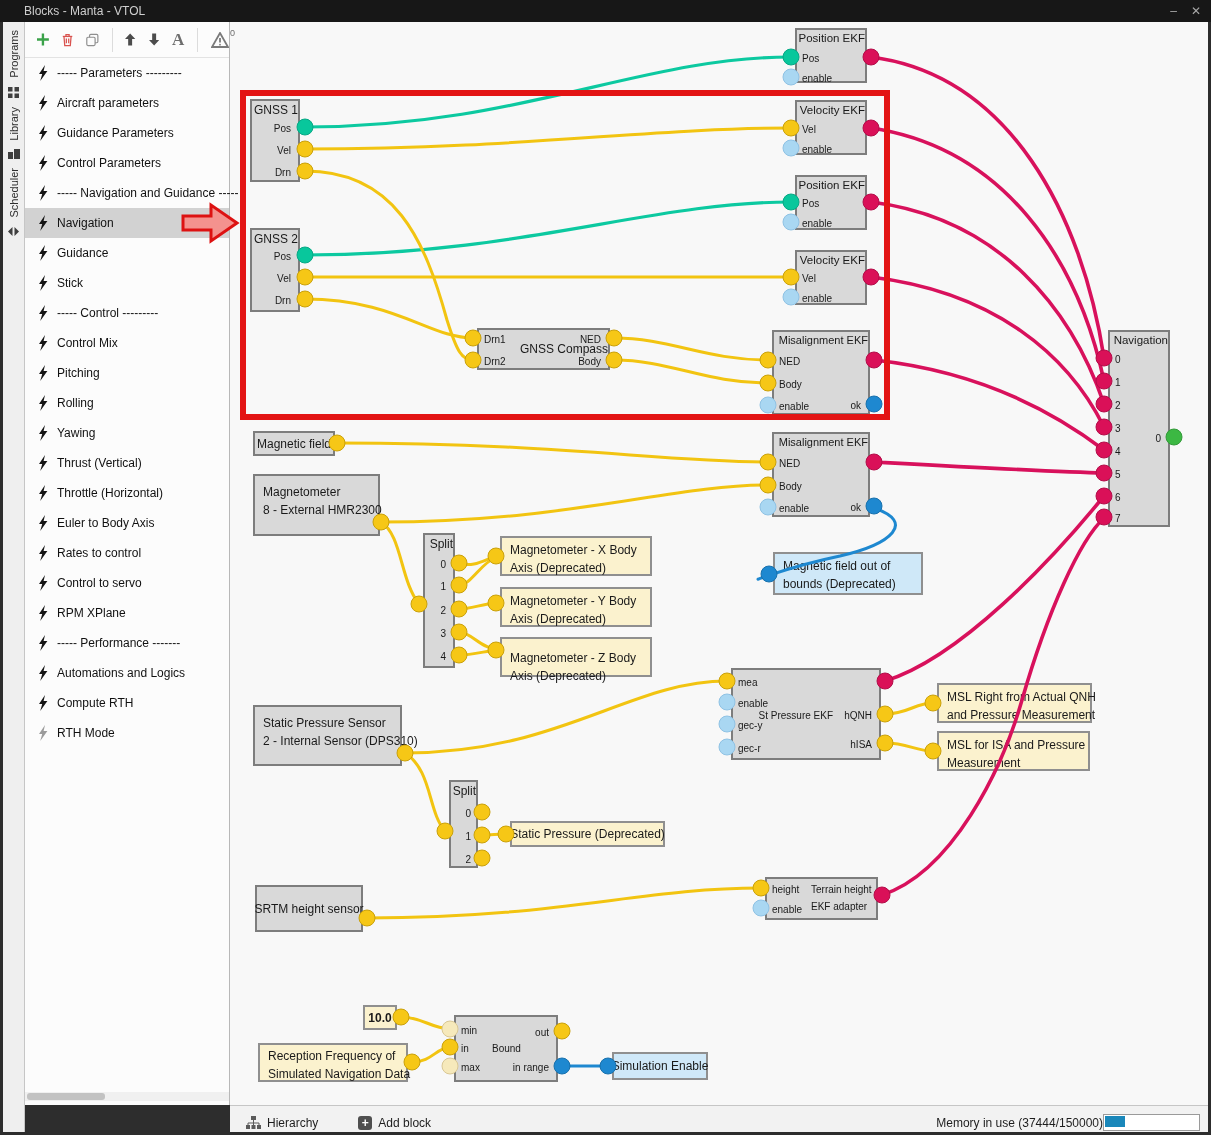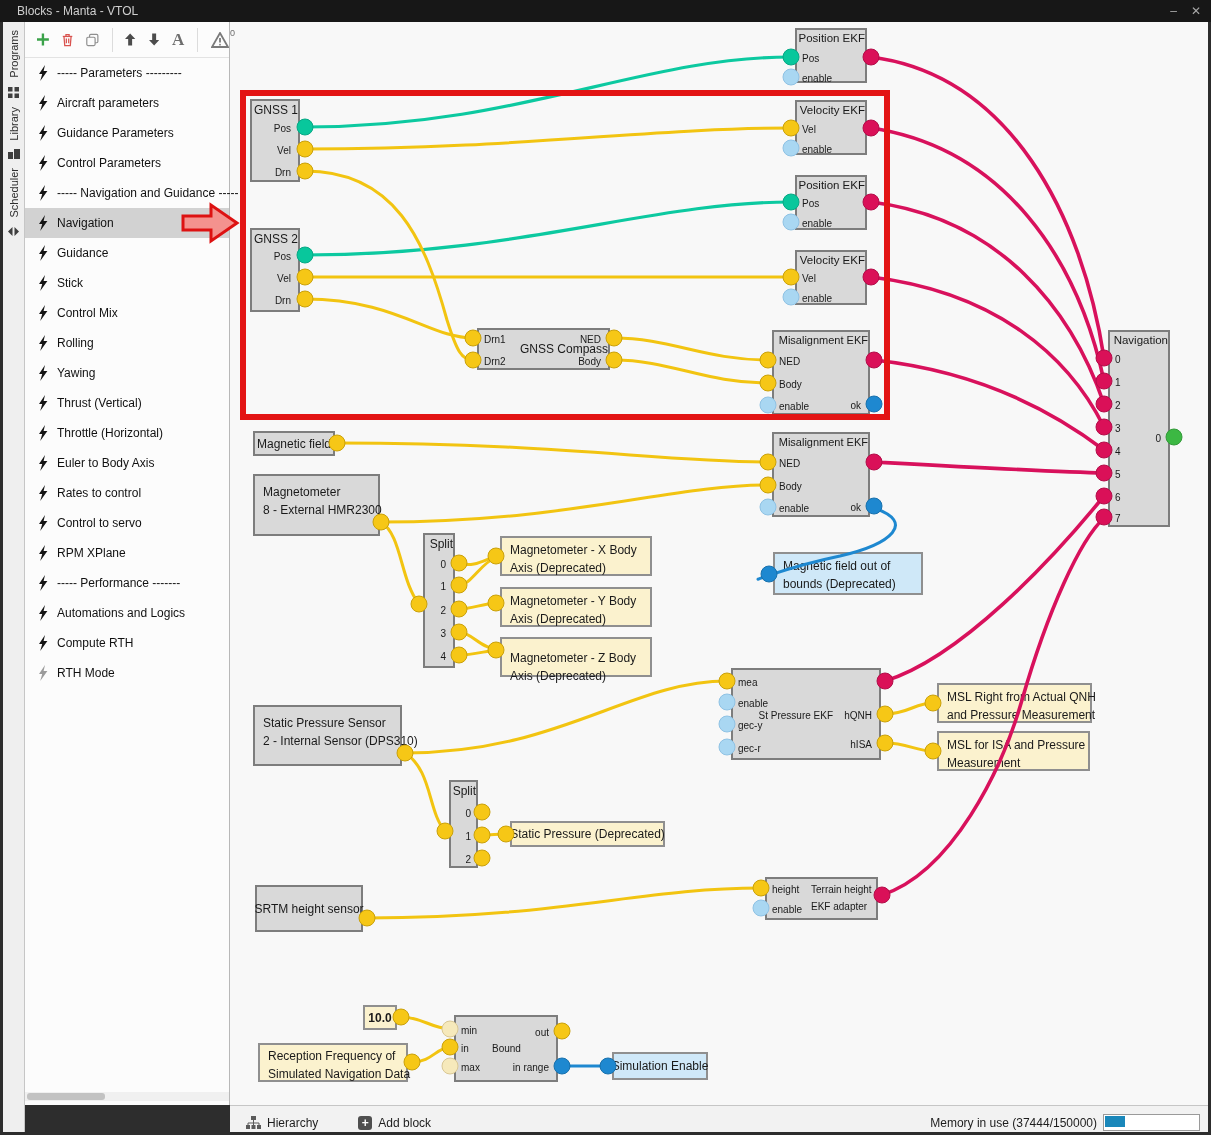--- a/index.html
+++ b/index.html
@@ -1,19 +1,19 @@
 <!DOCTYPE html>
 <html><head>
 <meta charset="utf-8">
 <style>
   html,body{margin:0;padding:0;background:#555;font-family:"Liberation Sans","DejaVu Sans",sans-serif;}
   #app{position:relative;width:1211px;height:1135px;background:#2d2d2d;overflow:hidden;}
   
   .titlebar{position:absolute;left:0;top:0;width:1211px;height:22px;background:#171717;color:#cfcfcf;
-            font-size:12px;line-height:22px;box-sizing:border-box;padding-left:17px;z-index:5;}
+            font-size:12px;line-height:22px;box-sizing:border-box;padding-left:24px;z-index:5;}
   .win-btns{position:absolute;right:10px;top:0;height:22px;display:flex;gap:14px;color:#a8a8a8;font-size:12px;line-height:22px;}
   .frame{position:absolute;left:0;top:22px;width:1211px;height:1113px;border:3px solid #2d2d2d;border-top:none;
          box-sizing:border-box;pointer-events:none;z-index:9;}
   
   .leftstrip{position:absolute;left:3px;top:22px;width:22px;height:1110px;background:#efefef;border-right:1px solid #c6c6c6;
              box-sizing:border-box;z-index:5;display:flex;flex-direction:column;align-items:center;padding-top:8px;gap:9px;}
   .vtab{writing-mode:vertical-rl;transform:rotate(180deg);font-size:11px;color:#2e2e2e;cursor:default;}
   
   .sidebar{position:absolute;left:25px;top:22px;width:205px;height:1083px;background:#fcfcfc;z-index:5;box-sizing:border-box;
            border-right:1px solid #b8b8b8;}
@@ -28,21 +28,21 @@
   .sb-scroll{position:absolute;left:0;bottom:4px;width:100%;height:9px;background:#f0f0f0;}
   .sb-thumb{position:absolute;left:2px;top:1px;width:78px;height:7px;background:#c2c2c2;border-radius:3px;}
   
   .canvas{position:absolute;left:230px;top:22px;width:978px;height:1083px;background:#f8f8f8;z-index:1;}
   
   .statusbar{position:absolute;left:230px;top:1105px;width:978px;height:34px;background:#f2f2f2;border-top:1px solid #c6c6c6;
              box-sizing:border-box;z-index:5;display:flex;align-items:center;font-size:12px;color:#1d1d1d;}
   .sb-left{display:flex;align-items:center;gap:6px;margin-left:16px;}
   .addblock{display:flex;align-items:center;gap:6px;margin-left:40px;}
   .addicon{width:14px;height:14px;background:#4f4f4f;color:#fff;border-radius:3px;font-size:12px;line-height:14px;text-align:center;font-weight:bold;}
-  .mem{margin-left:auto;display:flex;align-items:center;gap:6px;margin-right:8px;}
+  .mem{margin-left:auto;display:flex;align-items:center;margin-right:8px;}
   .membar{width:95px;height:15px;border:1px solid #9a9a9a;background:#fff;position:relative;}
   .memfill{position:absolute;left:1px;top:1px;height:11px;width:20px;background:#1a87ba;}
   
   .node,.note,.bluenote{position:absolute;box-sizing:border-box;z-index:2;font-size:12px;color:#1a1a1a;}
   .node{background:#d9d9d9;border:2px solid #7d7d7d;}
   .note{background:#fbf2ce;border:2px solid #8f8f8f;}
   .bluenote{background:#cfe8f8;border:2px solid #8f8f8f;}
   .nt{position:absolute;left:0;top:2px;width:100%;text-align:right;white-space:nowrap;}
   .pl{position:absolute;line-height:16px;white-space:nowrap;font-size:10px;}
   .pl.in{left:5px;}
@@ -496,21 +496,33 @@
       <div class="sb-item">
           <svg class="bolt" viewBox="0 0 12 16">
             <path d="M8,0 L2,9 H5.2 L3.2,16 L10.4,6 H6.6 Z"></path>
           </svg>
           <span>Stick</span>
         </div>
       <div class="sb-item">
           <svg class="bolt" viewBox="0 0 12 16">
             <path d="M8,0 L2,9 H5.2 L3.2,16 L10.4,6 H6.6 Z"></path>
           </svg>
+          <span>----- Control ---------</span>
+        </div>
+      <div class="sb-item">
+          <svg class="bolt" viewBox="0 0 12 16">
+            <path d="M8,0 L2,9 H5.2 L3.2,16 L10.4,6 H6.6 Z"></path>
+          </svg>
           <span>Control Mix</span>
+        </div>
+      <div class="sb-item">
+          <svg class="bolt" viewBox="0 0 12 16">
+            <path d="M8,0 L2,9 H5.2 L3.2,16 L10.4,6 H6.6 Z"></path>
+          </svg>
+          <span>Pitching</span>
         </div>
       <div class="sb-item">
           <svg class="bolt" viewBox="0 0 12 16">
             <path d="M8,0 L2,9 H5.2 L3.2,16 L10.4,6 H6.6 Z"></path>
           </svg>
           <span>Rolling</span>
         </div>
       <div class="sb-item">
           <svg class="bolt" viewBox="0 0 12 16">
             <path d="M8,0 L2,9 H5.2 L3.2,16 L10.4,6 H6.6 Z"></path>

